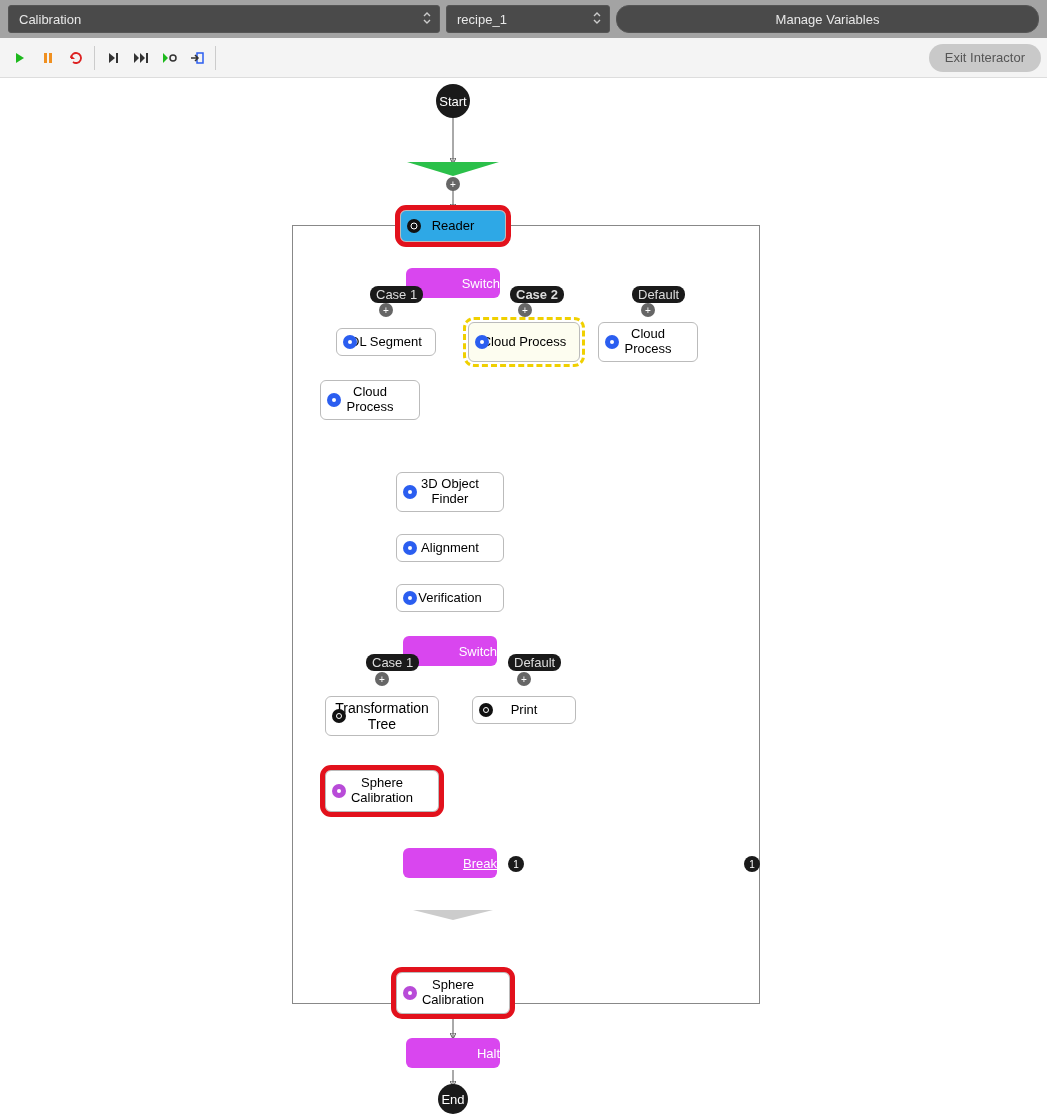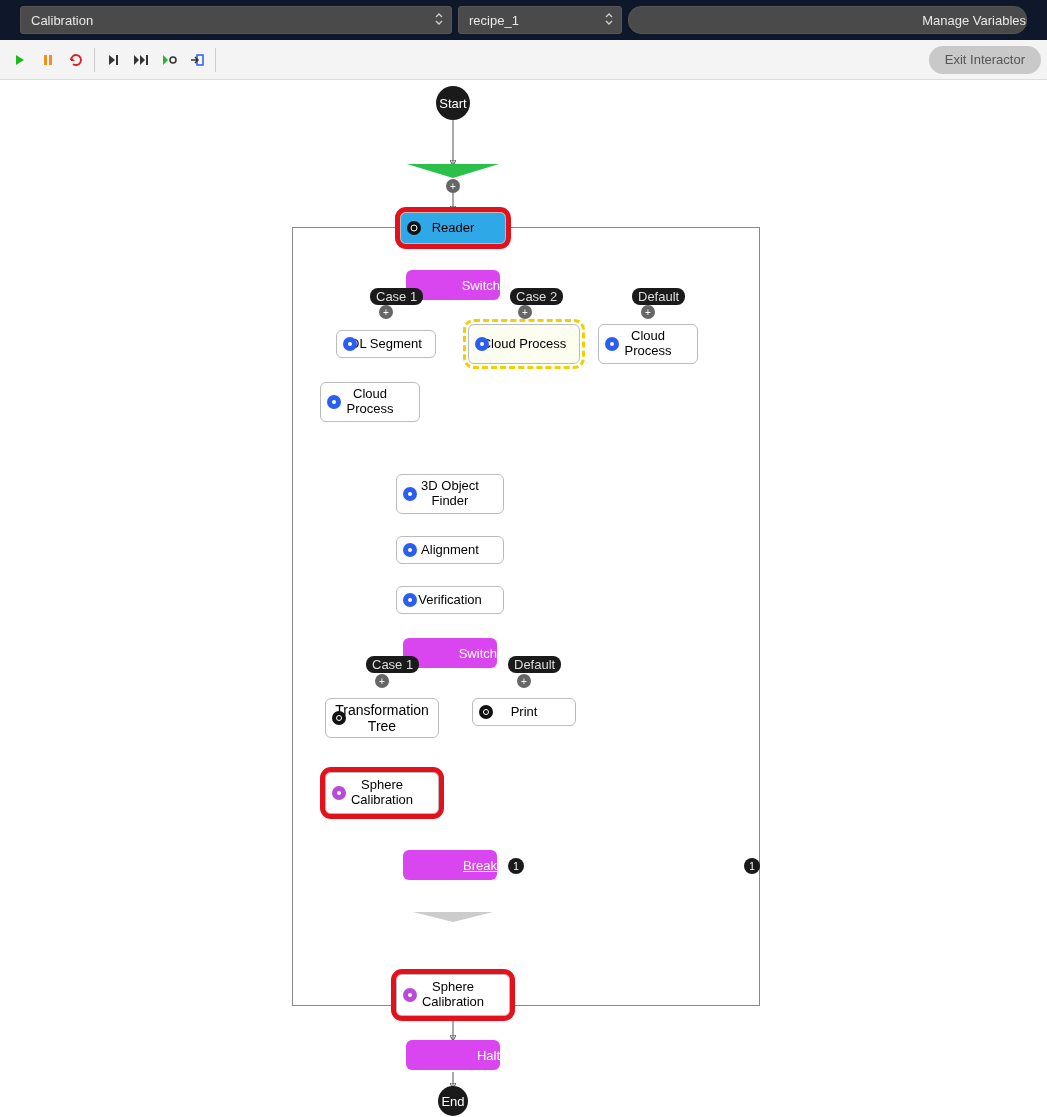--- a/index.html
+++ b/index.html
@@ -1,23 +1,23 @@
 <!DOCTYPE html>
 <html><head>
 <meta charset="utf-8">
 <style>
 * { box-sizing: border-box; margin: 0; padding: 0; }
 body { font-family: "Segoe UI", Arial, sans-serif; font-size: 13px; background: #fff; width: 1047px; height: 1117px; overflow: hidden; }
 
-.topbar { background: #0f172a; height: 38px; display: flex; align-items: center; padding: 20px; gap: 6px; }
+.topbar { background: #a3a3a3; height: 38px; display: flex; align-items: center; padding: 8px; gap: 6px; }
 .dropdown { background: #4a4a4a; color: #e8e8e8; border: 1px solid #555; border-radius: 3px; height: 28px; display: flex; align-items: center; padding: 0 10px; position: relative; }
 .dropdown.wide { flex: 0 0 432px; }
 .dropdown.med { flex: 0 0 164px; }
 .dropdown .chev { position: absolute; right: 8px; font-size: 10px; line-height: 1; }
-.mgrbtn { background: #4a4a4a; color: #e8e8e8; border: 1px solid #555; border-radius: 13px; height: 28px; flex: 1; display: flex; align-items: center; justify-content: flex-end; }
+.mgrbtn { background: #4a4a4a; color: #e8e8e8; border: 1px solid #555; border-radius: 13px; height: 28px; flex: 1; display: flex; align-items: center; justify-content: center; }
 
 .toolbar { background: #f4f4f4; border-bottom: 1px solid #ddd; height: 40px; display: flex; align-items: center; padding: 7px 6px; }
 .tbbtn { width: 28px; height: 28px; display: flex; align-items: center; justify-content: center; border-radius: 3px; cursor: pointer; }
 .tsep { width: 1px; height: 24px; background: #ccc; margin: 0 4px; }
 .exitbtn { margin-left: auto; background: #c9c9c9; color: #555; border-radius: 14px; height: 28px; padding: 0 16px; display: flex; align-items: center; }
 
 .canvas { position: relative; width: 1047px; height: 1039px; background: #fff; }
 .loopbox { position: absolute; left: 292px; top: 147px; width: 468px; height: 779px; border: 1px solid #888; background: #fff; }
 
 .node { position: absolute; background: #fff; border: 1px solid #bbb; border-radius: 6px; display: flex; align-items: center; justify-content: center; padding: 4px 8px; text-align: center; line-height: 1.15; }
@@ -191,21 +191,21 @@
         </svg>
       </span>
     <span>Reader</span>
   </div>
 
   <div class="darknode" style="left:406px; top:190px; width:94px; height:30px;">
       <span>Switch</span>
     </div>
 
   <div class="caselbl" style="left:370px; top:208px;">Case 1</div>
-  <div class="caselbl" style="left:510px; top:208px;">Case 2</div>
+  <div class="caselbl" style="left:510px; top:208px;font-weight:bold;">Case 2</div>
   <div class="caselbl" style="left:632px; top:208px;">Default</div>
   <div class="plus" style="left:379px; top:225px;">+</div>
   <div class="plus" style="left:518px; top:225px;">+</div>
   <div class="plus" style="left:641px; top:225px;">+</div>
 
   <div class="node" style="left:336px; top:250px; width:100px; height:28px;">
     <span class="ic blue">
         <svg viewBox="0 0 8 8">
           <circle cx="4" cy="4" r="2" fill="#fff"></circle>
         </svg>

